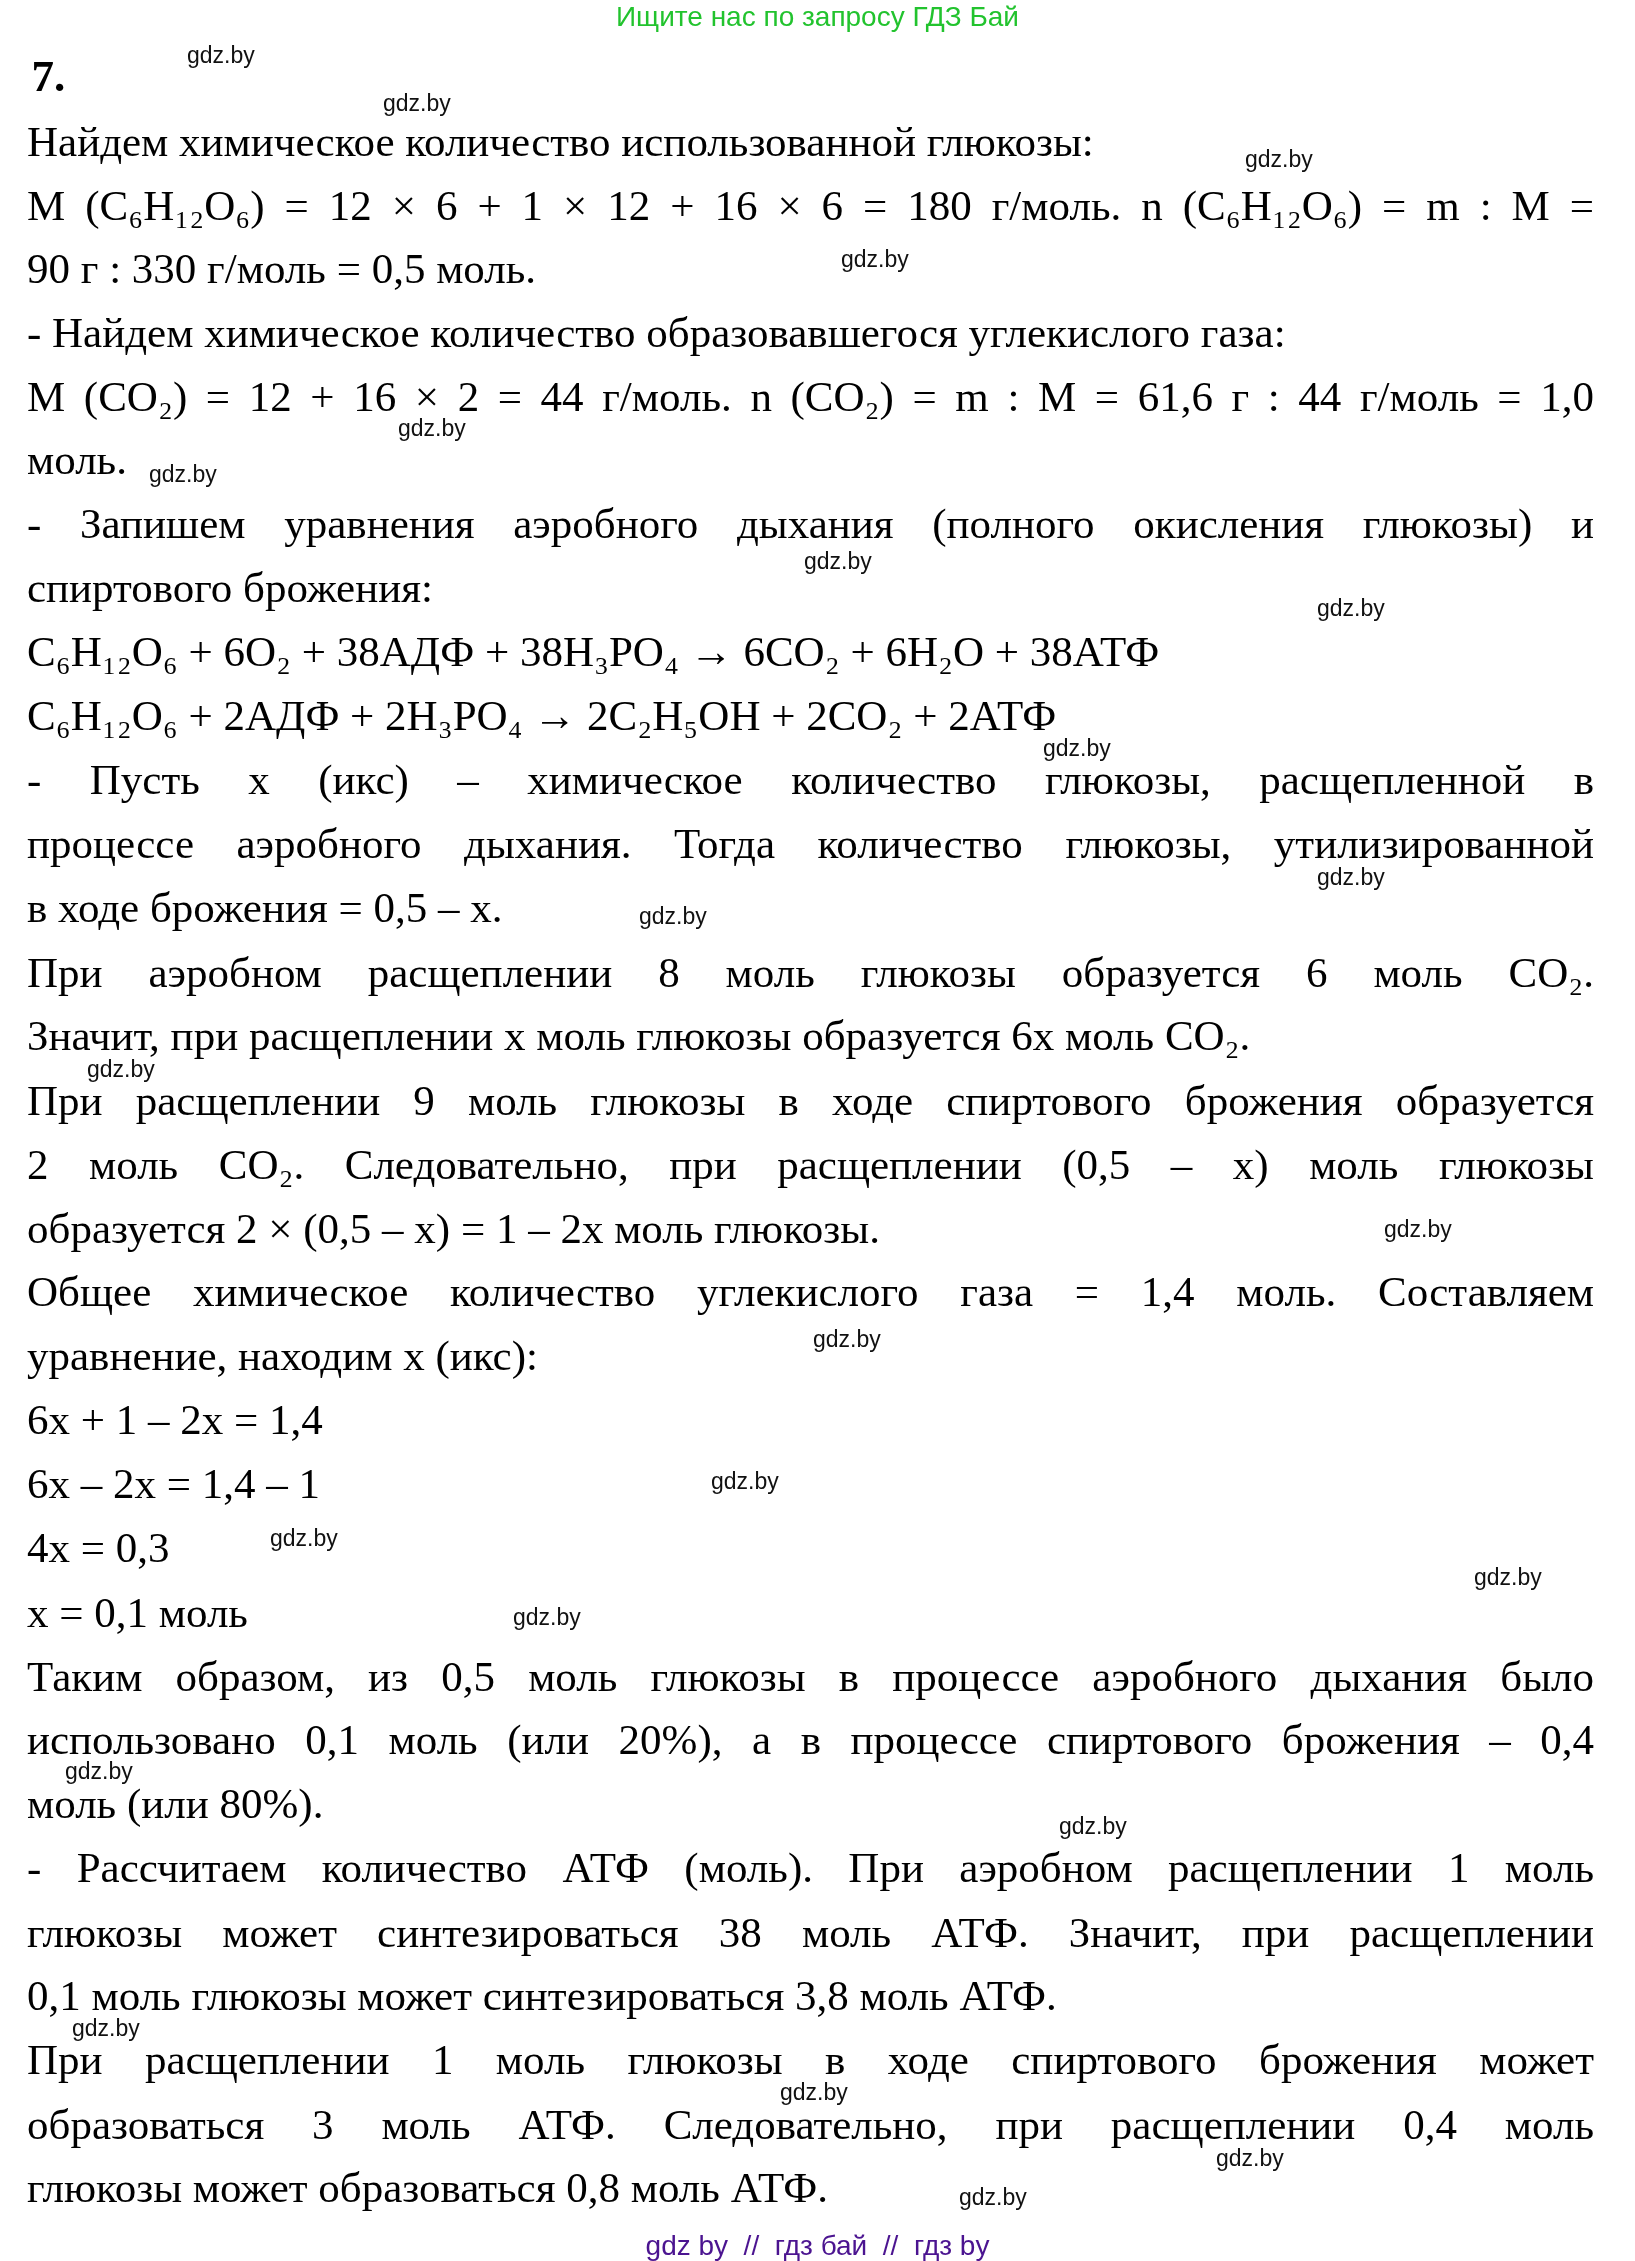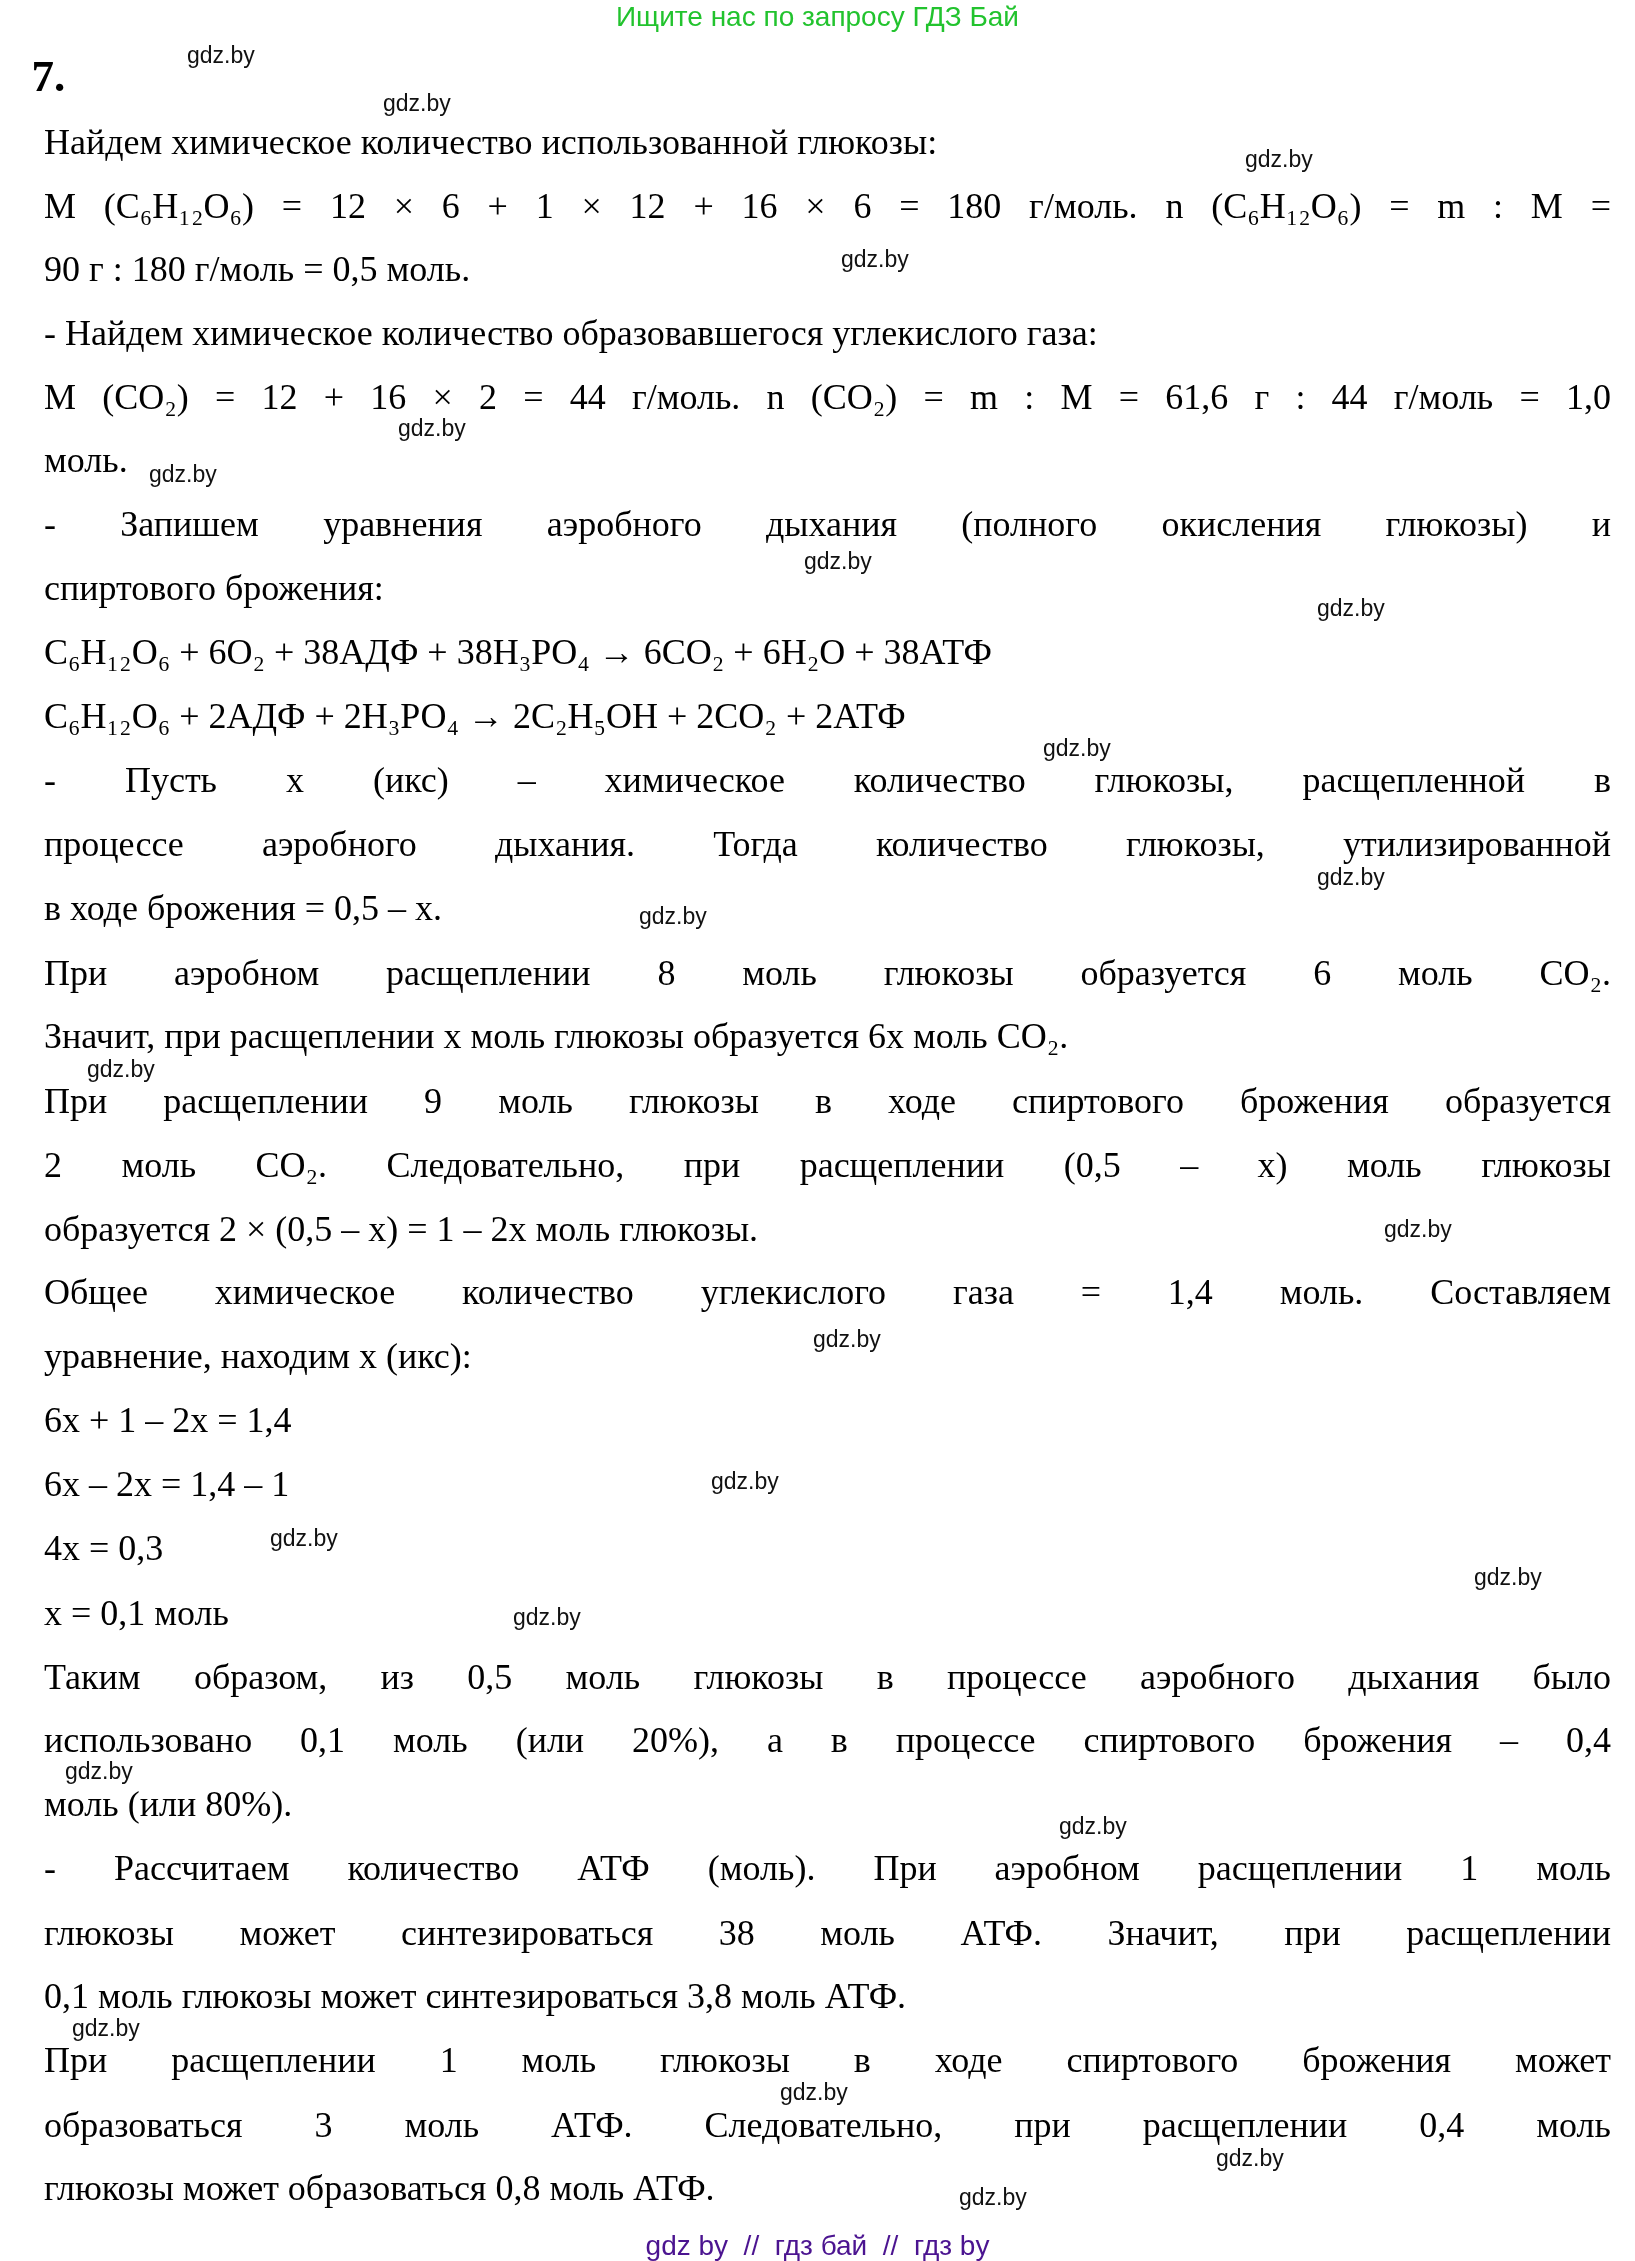--- a/index.html
+++ b/index.html
@@ -1,34 +1,34 @@
 <!DOCTYPE html>
 <html style="font-size:13.3px"><head>
 <meta charset="utf-8">
 <style>
   html, body { margin: 0; padding: 0; background: #ffffff; }
   body { width: 1635px; height: 2261px; position: relative; overflow: hidden; font-family: "Liberation Serif", "DejaVu Serif", serif; color: #000; }
   .header { position: absolute; top: 0; left: 0; width: 1635px; text-align: center; font-family: "Liberation Sans", "DejaVu Sans", sans-serif; font-size: 28px; color: #22c32e; line-height: 33px; }
   .task-num { position: absolute; left: 31.5px; top: 51px; font-size: 45px; font-weight: bold; line-height: 50px; }
-  .line { position: absolute; left: 44px; width: 1567px; font-size: 36px; line-height: 50px; white-space: nowrap; }
+  .line { position: absolute; left: 27px; width: 1567px; font-size: 43px; line-height: 50px; white-space: nowrap; }
   .line.just { text-align: justify; text-align-last: justify; }
   .wm { position: absolute; font-family: "Liberation Sans", "DejaVu Sans", sans-serif; font-size: 23px; color: #111; line-height: 25px; white-space: nowrap; }
   .footer { position: absolute; top: 2230px; left: 0; width: 1635px; text-align: center; font-family: "Liberation Sans", "DejaVu Sans", sans-serif; font-size: 28px; color: #4b1490; line-height: 31.5px; white-space: pre; }
 </style>
 </head>
 <body>
 
 <div class="header">Ищите нас по запросу ГДЗ Бай</div>
 
 <div class="task-num">7.</div>
 
 <div id="lines">
   <div class="line" style="top:117px">Найдем химическое количество использованной глюкозы:</div>
   <div class="line just" style="top:181px">M (C₆H₁₂O₆) = 12 × 6 + 1 × 12 + 16 × 6 = 180 г/моль. n (C₆H₁₂O₆) = m : M =</div>
-  <div class="line" style="top:244px">90 г : 180 г/моль = 0,5 моль.</div>
+  <div class="line" style="top:244px">90 г : 330 г/моль = 0,5 моль.</div>
   <div class="line" style="top:308px">- Найдем химическое количество образовавшегося углекислого газа:</div>
   <div class="line just" style="top:372px">M (CO₂) = 12 + 16 × 2 = 44 г/моль. n (CO₂) = m : M = 61,6 г : 44 г/моль = 1,0</div>
   <div class="line" style="top:435px">моль.</div>
   <div class="line just" style="top:499px">- Запишем уравнения аэробного дыхания (полного окисления глюкозы) и</div>
   <div class="line" style="top:563px">спиртового брожения:</div>
   <div class="line" style="top:627px">C₆H₁₂O₆ + 6O₂ + 38АДФ + 38H₃PO₄ → 6CO₂ + 6H₂O + 38АТФ</div>
   <div class="line" style="top:691px">C₆H₁₂O₆ + 2АДФ + 2H₃PO₄ → 2C₂H₅OH + 2CO₂ + 2АТФ</div>
   <div class="line just" style="top:755px">- Пусть х (икс) – химическое количество глюкозы, расщепленной в</div>
   <div class="line just" style="top:819px">процессе аэробного дыхания. Тогда количество глюкозы, утилизированной</div>
   <div class="line" style="top:883px">в ходе брожения = 0,5 – х.</div>

